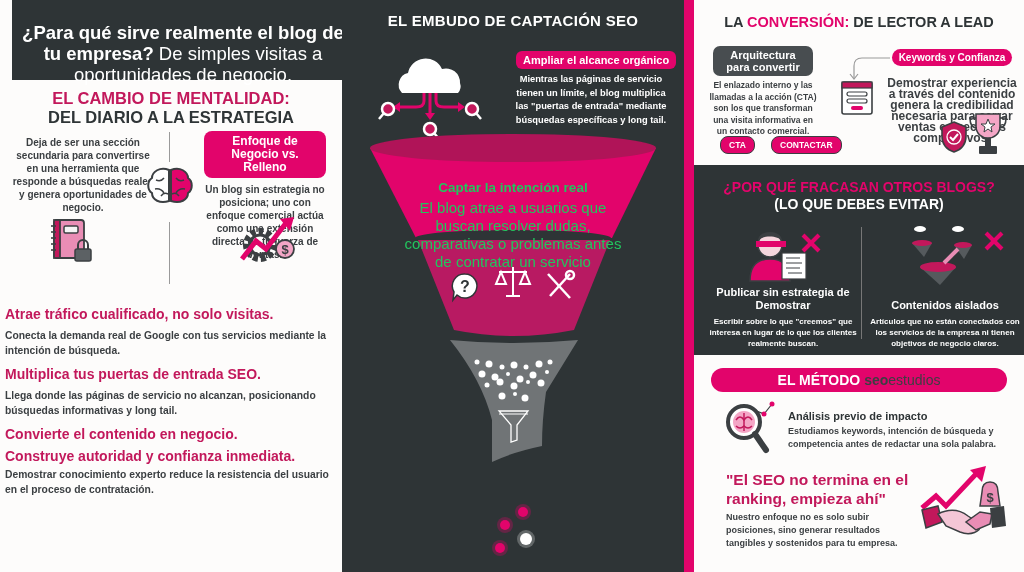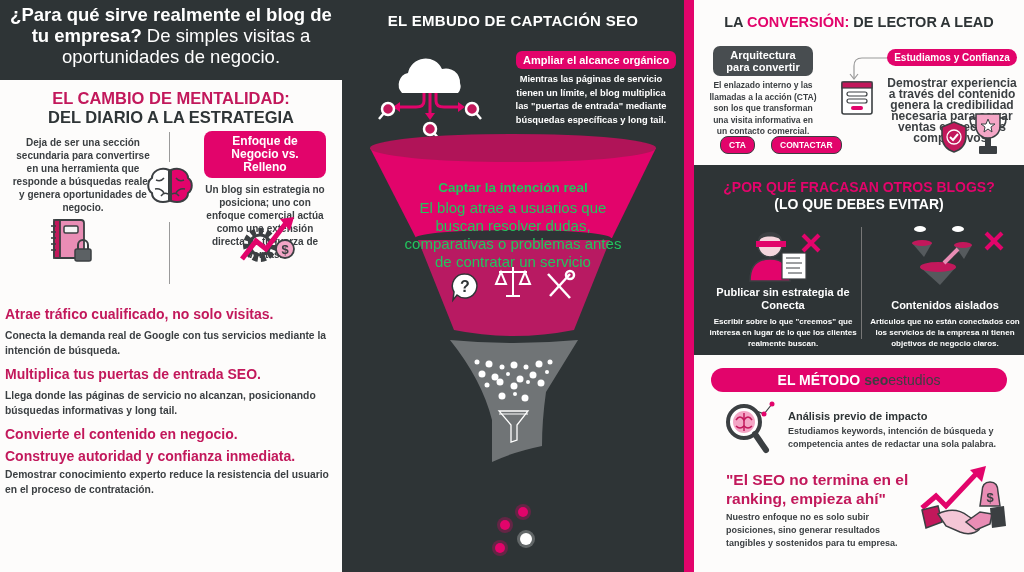--- a/index.html
+++ b/index.html
@@ -1,22 +1,22 @@
 <!DOCTYPE html>
 <html><head>
 <meta charset="utf-8">
 <style>
   * { box-sizing: border-box; margin: 0; padding: 0; }
   html, body { width: 1024px; height: 572px; overflow: hidden; background: #2e3436; }
   body { position: relative; font-family: "Liberation Sans", sans-serif; color: #2e3436; }
 
   
   .left { position: absolute; left: 0; top: 0; width: 342px; height: 572px; background: #fdfcfb; }
-  .left-header { position: absolute; left: 0; top: 0; width: 342px; height: 80px; background: #2e3436; color: #fff;
-    text-align: center; padding-top: 4px; font-size: 18.5px; line-height: 21px; }
+  .left-header { position: absolute; left: 12px; top: 0; width: 342px; height: 80px; background: #2e3436; color: #fff;
+    text-align: center; padding-top: 22px; font-size: 18.5px; line-height: 21px; }
   .left-header b { font-weight: 700; }
   .left-header span { font-weight: 400; }
   .mind-title { position: absolute; left: 0; top: 89px; width: 342px; text-align: center; font-weight: 700; font-size: 16.5px; line-height: 19px; }
   .mind-title .pink { color: #c2185b; display: block; }
   .mind-title .dark { color: #2e3436; display: block; }
 
   .pill { display: inline-block; border-radius: 8px; color: #fff; font-weight: 700; text-align: center; }
   .pill-dark { background: #484d50; }
   .pill-pink { background: #e2046b; }
 
@@ -278,21 +278,21 @@
     <path d="M50 6 H22 Q14 6 14 14 V26" fill="none" stroke="#9a9a9a" stroke-width="1.2"></path>
     <polyline points="10,22 14,27 18,22" fill="none" stroke="#9a9a9a" stroke-width="1.2"></polyline>
     <rect x="2" y="30" width="30" height="32" rx="2" fill="#fff" stroke="#3b3f42" stroke-width="1.6"></rect>
     <rect x="2" y="30" width="30" height="6" fill="#c2185b" stroke="#3b3f42" stroke-width="1.2"></rect>
     <rect x="7" y="40" width="20" height="4" rx="2" fill="none" stroke="#3b3f42" stroke-width="1.2"></rect>
     <rect x="7" y="47" width="20" height="4" rx="2" fill="none" stroke="#3b3f42" stroke-width="1.2"></rect>
     <rect x="11" y="54" width="12" height="4" rx="2" fill="#e2046b"></rect>
   </svg>
 
   <div class="auth">
-    <div class="pill pill-pink">Estudiamos y Confianza</div>
+    <div class="pill pill-pink">Keywords y Confianza</div>
     <p>Demostrar experiencia a través del contenido genera la credibilidad necesaria para cerrar ventas en sectores competitivos.</p>
   </div>
 
   <svg style="left:246px;top:120px" width="28" height="34" viewBox="0 0 28 34">
     <path d="M14 2 L26 7 V16 C26 25 20 30 14 32 C8 30 2 25 2 16 V7 Z" fill="#c2185b" stroke="#3b3f42" stroke-width="1.6"></path>
     <circle cx="14" cy="17" r="7" fill="none" stroke="#fff" stroke-width="1.3"></circle>
     <polyline points="10,17 13,20 18,14" fill="none" stroke="#fff" stroke-width="2"></polyline>
   </svg>
   <svg style="left:274px;top:110px" width="40" height="46" viewBox="0 0 40 46">
     <path d="M8 4 H32 V16 C32 24 26 28 20 28 C14 28 8 24 8 16 Z" fill="#f4a6c6" stroke="#3b3f42" stroke-width="1.6"></path>
@@ -343,21 +343,21 @@
       <path d="M34 40 L48 26" stroke="#e98db5" stroke-width="4"></path>
     </svg>
     <svg style="left:290px;top:66px" width="20" height="20" viewBox="0 0 20 20">
       <g stroke="#e2046b" stroke-width="4">
           <line x1="2" y1="2" x2="18" y2="18"></line>
           <line x1="18" y1="2" x2="2" y2="18"></line>
         </g>
     </svg>
 
     <div class="fail-item" style="left:14px">
-      <h4>Publicar sin estrategia de Conecta</h4>
+      <h4>Publicar sin estrategia de Demostrar</h4>
       <p>Escribir sobre lo que "creemos" que interesa en lugar de lo que los clientes realmente buscan.</p>
     </div>
     <div class="fail-item" style="left:176px;top:134px">
       <h4>Contenidos aislados</h4>
       <p>Artículos que no están conectados con los servicios de la empresa ni tienen objetivos de negocio claros.</p>
     </div>
   </div>
 
   <div class="method-pill">
     <span>EL MÉTODO </span><span class="brand-b">seo</span><span class="brand-l">estudios</span>

